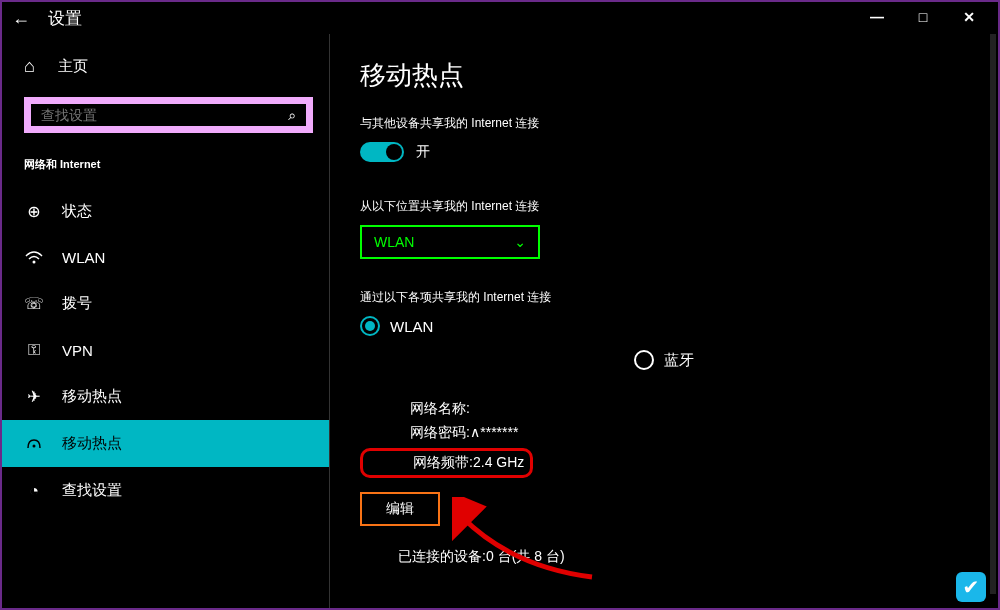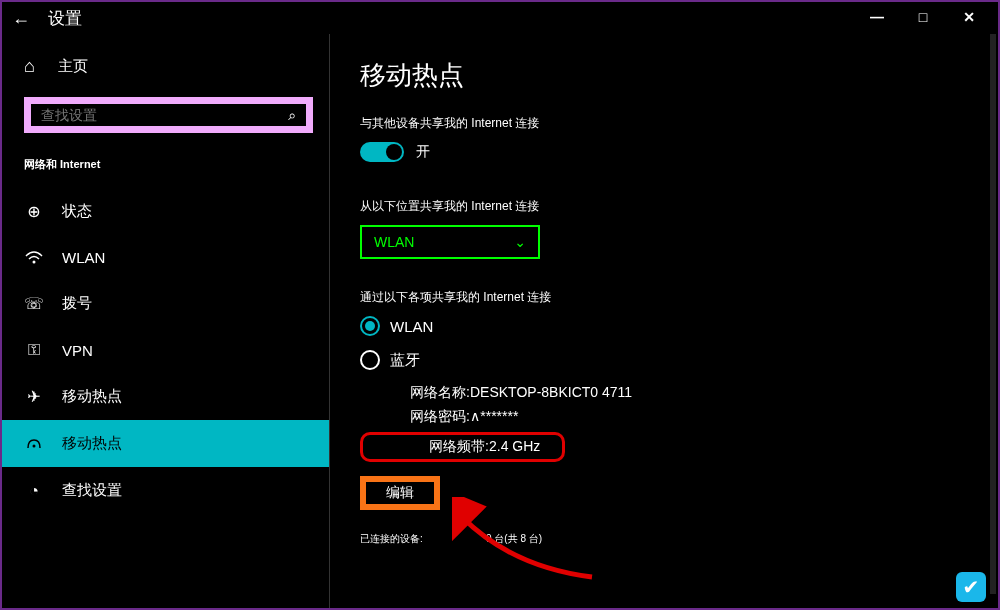--- a/index.html
+++ b/index.html
@@ -185,38 +185,39 @@
     .kv {
       display: flex;
       font-size: 14px;
       margin-bottom: 6px;
       text-align: right;
     }
     .kv .k { width: 110px; }
     .red-box {
       border: 3px solid #e00000;
       border-radius: 10px;
-      padding: 3px 22px;
+      padding: 3px 6px;
       display: inline-flex;
       margin-top: 0px;
     }
     .edit-btn {
-      border: 6px solid #f97316;
+      border: 2px solid #f97316;
       width: 80px;
       height: 34px;
       display: flex;
       align-items: center;
       justify-content: center;
       margin-top: 8px;
       font-size: 14px;
     }
     .connected {
       margin-top: 22px;
       display: flex;
-      font-size: 10px;
+      font-size: 14px;
+      text-align: right;
     }
     .connected .k { width: 126px; }
     .watermark {
       position: absolute;
       right: 12px;
       bottom: 6px;
       display: flex;
       align-items: center;
       gap: 6px;
       color: #fff;
@@ -332,28 +333,27 @@
     <div class="select">
       <span>WLAN</span>
       <span>⌄</span>
     </div>
 
     <div class="label">通过以下各项共享我的 Internet 连接</div>
     <div class="radio-row">
       <span class="radio checked"></span>
       <span>WLAN</span>
     </div>
-    <div class="radio-row" style="margin-bottom:14px;">
+    <div class="radio-row" style="margin-bottom:30px;justify-content:center;">
       <span class="radio"></span>
       <span>蓝牙</span>
     </div>
 
     <div class="kv">
       <span class="k">网络名称:</span>
-      <span>DESKTOP-8BKICT0 4711</span>
     </div>
     <div class="kv">
       <span class="k">网络密码:</span>
       <span>∧*******</span>
     </div>
     <div class="red-box">
       <div class="kv" style="margin:0;">
         <span class="k" style="width:104px;">网络频带:</span>
         <span>2.4 GHz</span>
       </div>

